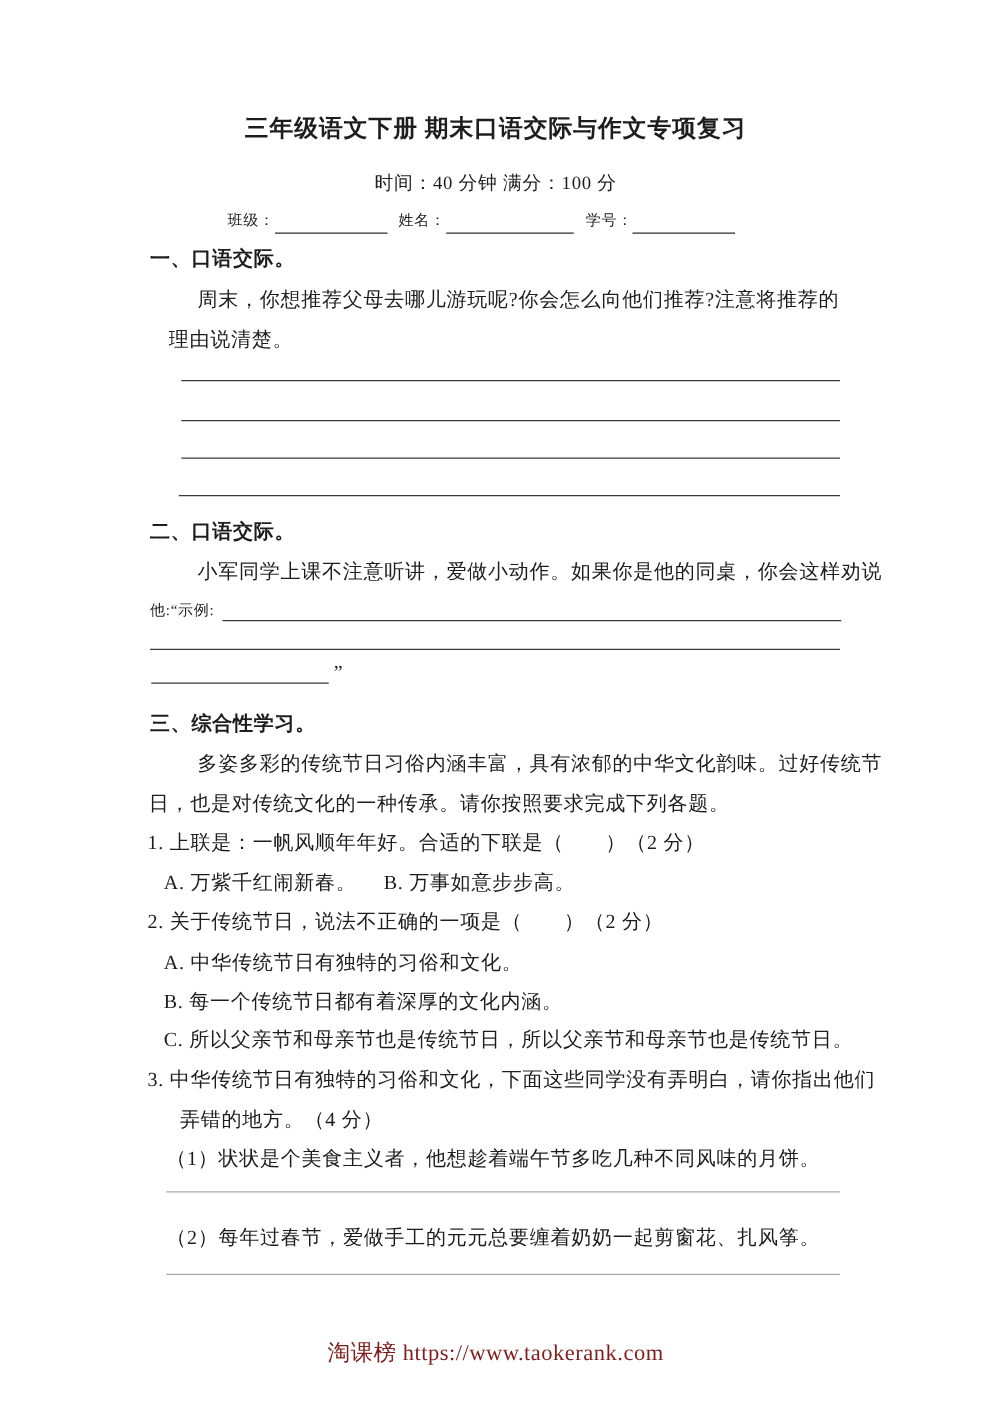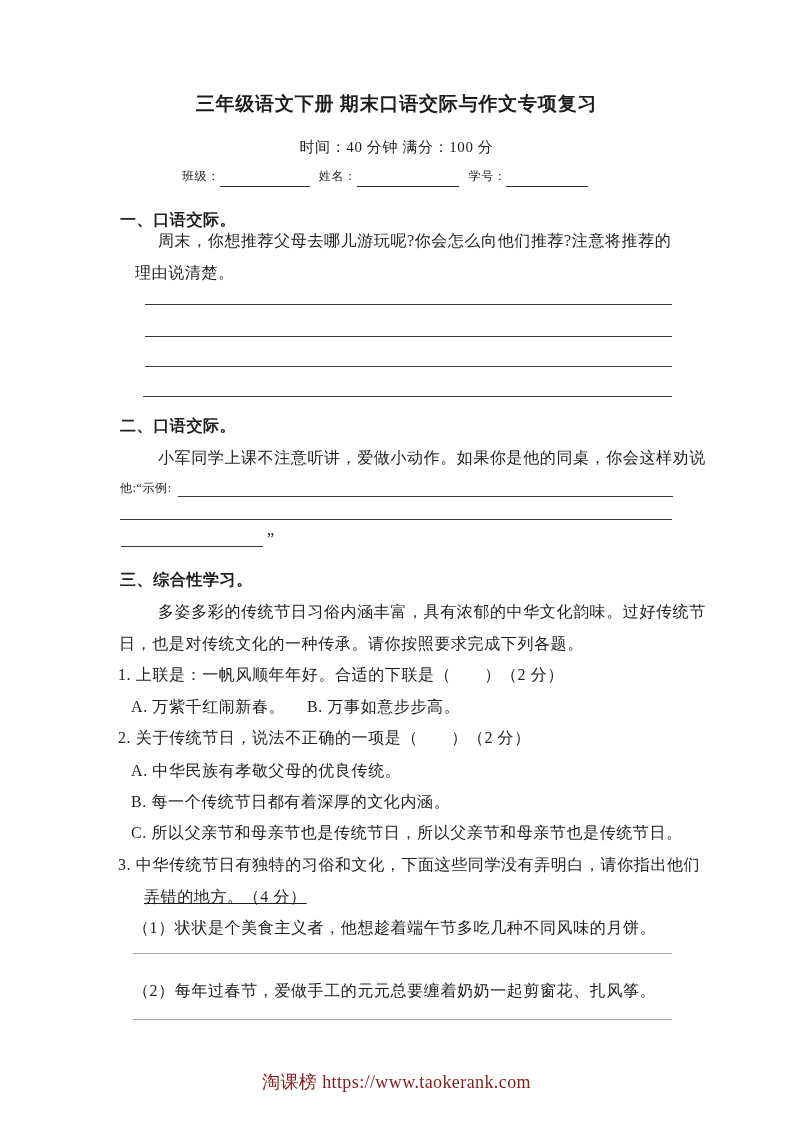--- a/index.html
+++ b/index.html
@@ -70,21 +70,21 @@
     <span>班级：</span>
       <span class="blank" style="width:90px;"></span>
       <span style="width:9px;"></span>
       <span>姓名：</span>
       <span class="blank" style="width:102px;"></span>
       <span style="width:10px;"></span>
       <span>学号：</span>
       <span class="blank" style="width:82px;"></span>
   </div>
 
-  <div class="line bold" style="top:197px; left:120px;margin-top:12px;">一、口语交际。</div>
+  <div class="line bold" style="top:197px; left:120px;">一、口语交际。</div>
   <div class="line" style="top:230px; left:158px;">周末，你想推荐父母去哪儿游玩呢?你会怎么向他们推荐?注意将推荐的</div>
   <div class="line" style="top:262px; left:135px;">理由说清楚。</div>
 
   <div class="rule" style="top:304px; left:145px; width:527px;"></div>
   <div class="rule" style="top:336px; left:145px; width:527px;"></div>
   <div class="rule" style="top:366px; left:145px; width:527px;"></div>
   <div class="rule" style="top:396px; left:143px; width:529px;"></div>
 
   <div class="line bold" style="top:415px; left:120px;">二、口语交际。</div>
   <div class="line" style="top:447px; left:158px;">小军同学上课不注意听讲，爱做小动作。如果你是他的同桌，你会这样劝说</div>
@@ -100,26 +100,26 @@
 
   <div class="line bold" style="top:569px; left:120px;">三、综合性学习。</div>
   <div class="line" style="top:601px; left:158px;">多姿多彩的传统节日习俗内涵丰富，具有浓郁的中华文化韵味。过好传统节</div>
   <div class="line" style="top:633px; left:119px;">日，也是对传统文化的一种传承。请你按照要求完成下列各题。</div>
 
   <div class="line" style="top:664px; left:118px;">1. 上联是：一帆风顺年年好。合适的下联是（　　）（2 分）</div>
   <div class="line" style="top:696px; left:131px;">A. 万紫千红闹新春。</div>
   <div class="line" style="top:696px; left:307px;">B. 万事如意步步高。</div>
 
   <div class="line" style="top:727px; left:118px;">2. 关于传统节日，说法不正确的一项是（　　）（2 分）</div>
-  <div class="line" style="top:760px; left:131px;">A. 中华民族有孝敬父母的优良传统。</div>
+  <div class="line" style="top:760px; left:131px;">A. 中华传统节日有独特的习俗和文化。</div>
   <div class="line" style="top:791px; left:131px;">B. 每一个传统节日都有着深厚的文化内涵。</div>
   <div class="line" style="top:822px; left:131px;">C. 所以父亲节和母亲节也是传统节日，所以父亲节和母亲节也是传统节日。</div>
 
   <div class="line" style="top:854px; left:118px;">3. 中华传统节日有独特的习俗和文化，下面这些同学没有弄明白，请你指出他们</div>
-  <div class="line" style="top:886px; left:144px;text-decoration:underline;">弄错的地方。（4 分）</div>
+  <div class="line" style="top:886px; left:144px;">弄错的地方。（4 分）</div>
 
   <div class="line" style="top:917px; left:133px;">（1）状状是个美食主义者，他想趁着端午节多吃几种不同风味的月饼。</div>
   <div class="rule gray" style="top:953px; left:133px; width:539px;"></div>
 
   <div class="line" style="top:980px; left:133px;">（2）每年过春节，爱做手工的元元总要缠着奶奶一起剪窗花、扎风筝。</div>
   <div class="rule gray" style="top:1019px; left:133px; width:539px;"></div>
 
   <div class="footer" style="top:1070px; left:0; right:0; text-align:center;">淘课榜 https://www.taokerank.com</div>
 
 </div>

